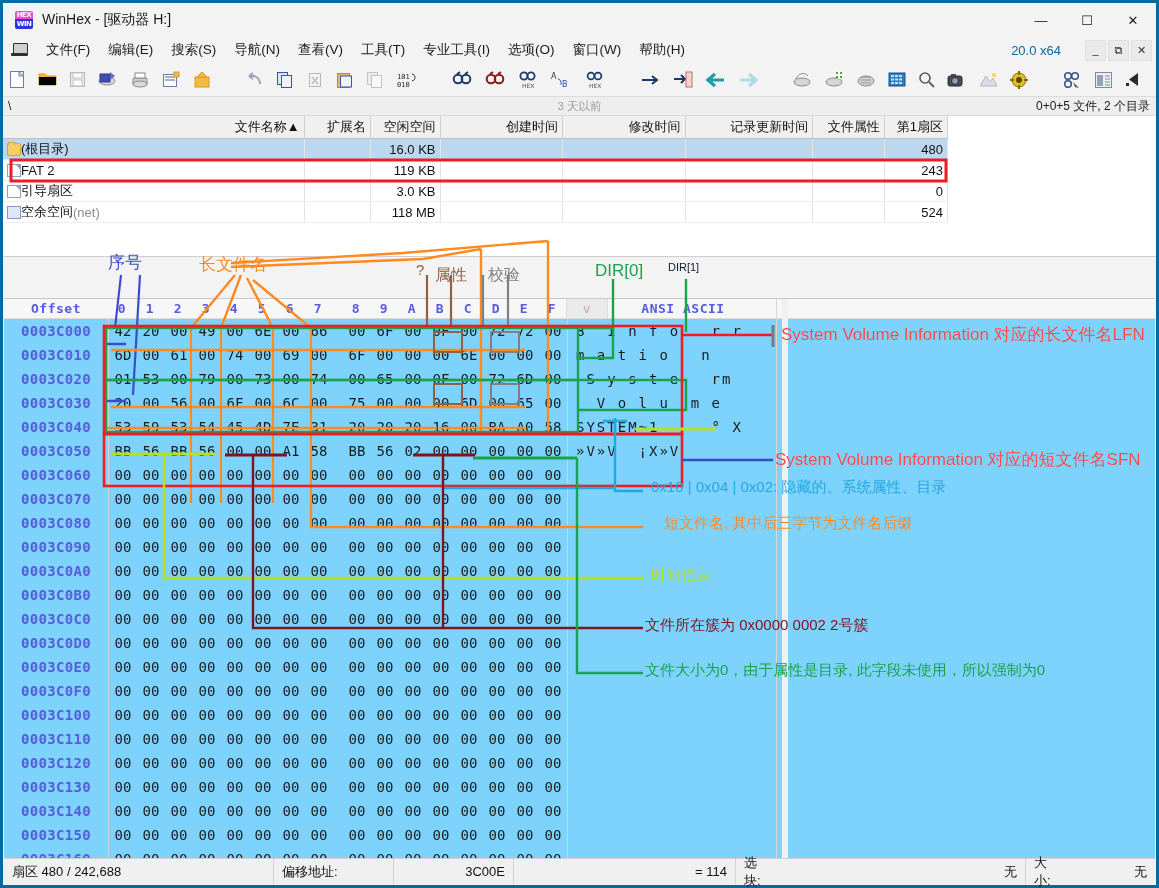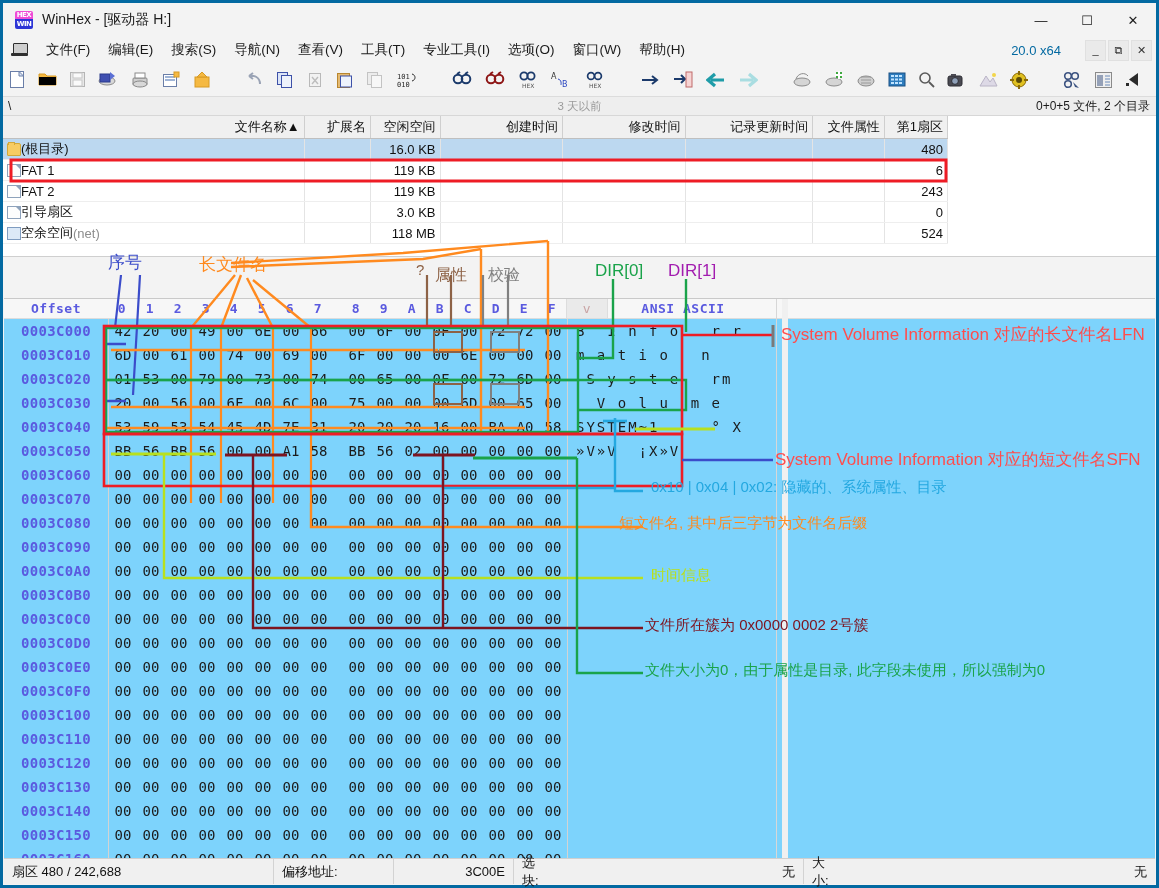--- a/index.html
+++ b/index.html
@@ -430,35 +430,20 @@
           <td></td>
           <td></td>
           <td></td>
           <td></td>
           <td class="num">480</td>
         </tr>
         <tr>
           <td>
               <span class="fname">
                 <span class="ic file"></span>
-                <span>FAT 1</span>
-              </span>
-            </td>
-          <td></td>
-          <td class="num">119 KB</td>
-          <td></td>
-          <td></td>
-          <td></td>
-          <td></td>
-          <td class="num">6</td>
-        </tr>
-        <tr>
-          <td>
-              <span class="fname">
-                <span class="ic file"></span>
                 <span>FAT 2</span>
               </span>
             </td>
           <td></td>
           <td class="num">119 KB</td>
           <td></td>
           <td></td>
           <td></td>
           <td></td>
           <td class="num">243</td>
@@ -1031,20 +1016,21 @@
         </div>
       </div>
     <div class="divline" style="left:772px;"></div>
     <div class="divline" style="left:778px;background:#f0f0f0;width:6px;"></div>
   </div>
 
   <div class="statusbar">
     <div class="sb" style="width:270px">扇区 480 / 242,688</div>
     <div class="sb" style="width:120px">偏移地址:</div>
     <div class="sb r" style="width:120px">3C00E</div>
+    <div class="sb r" style="width:222px">= 114</div>
     <div class="sb" style="width:30px;border-right:none">选块:</div>
     <div class="sb r" style="width:260px">无</div>
     <div class="sb" style="width:40px;border-right:none">大小:</div>
     <div class="sb r" style="flex:1;border-right:none">无</div>
   </div>
 
   <svg id="ann" width="1159" height="888">
 
     <rect x="8" y="157" width="935" height="21" fill="none" stroke="#ee1c25" stroke-width="3"></rect>
 
@@ -1101,24 +1087,24 @@
     <path d="M574 455 L574 670 L640 670" stroke="#1aa34a" stroke-width="2.4" fill="none"></path>
   </svg>
 
   <div id="annlabels">
     <div class="lbl" style="left:105px;top:248px;color:#3b4cca;font-size:17px;">序号</div>
     <div class="lbl" style="left:196px;top:250px;color:#ff8a1f;font-size:17px;">长文件名</div>
     <div class="lbl" style="left:413px;top:258px;color:#8d6246;font-size:15px;">?</div>
     <div class="lbl" style="left:432px;top:262px;color:#8d6246;font-size:16px;">属性</div>
     <div class="lbl" style="left:485px;top:262px;color:#808080;font-size:16px;">校验</div>
     <div class="lbl" style="left:592px;top:258px;color:#1aa34a;font-size:17px;">DIR[0]</div>
-    <div class="lbl" style="left:665px;top:258px;color:#a21caf;font-size:17px;">DIR[1]</div>
+    <div class="lbl" style="left:665px;top:258px;color:#0f172a;font-size:11px;">DIR[1]</div>
 
     <div class="lbl" style="left:778px;top:320px;color:#ff4d4d;font-size:17px;">System Volume Information 对应的长文件名LFN</div>
     <div class="lbl" style="left:772px;top:445px;color:#ff4d4d;font-size:17px;">System Volume Information 对应的短文件名SFN</div>
     <div class="lbl" style="left:648px;top:475px;color:#24a8e0;font-size:15px;">0x10 | 0x04 | 0x02: 隐藏的、系统属性、目录</div>
-    <div class="lbl" style="left:616px;top:511px;color:#ff8a1f;font-size:15px;">短文件名, 其中后三字节为文件名后缀</div>
+    <div class="lbl" style="left:661px;top:511px;color:#ff8a1f;font-size:15px;">短文件名, 其中后三字节为文件名后缀</div>
     <div class="lbl" style="left:648px;top:563px;color:#b8e01e;font-size:15px;">时间信息</div>
     <div class="lbl" style="left:642px;top:613px;color:#7d1420;font-size:15px;">文件所在簇为 0x0000 0002 2号簇</div>
     <div class="lbl" style="left:642px;top:658px;color:#1aa34a;font-size:15px;">文件大小为0，由于属性是目录, 此字段未使用，所以强制为0</div>
   </div>
 
 </div>
 
 </body></html>

